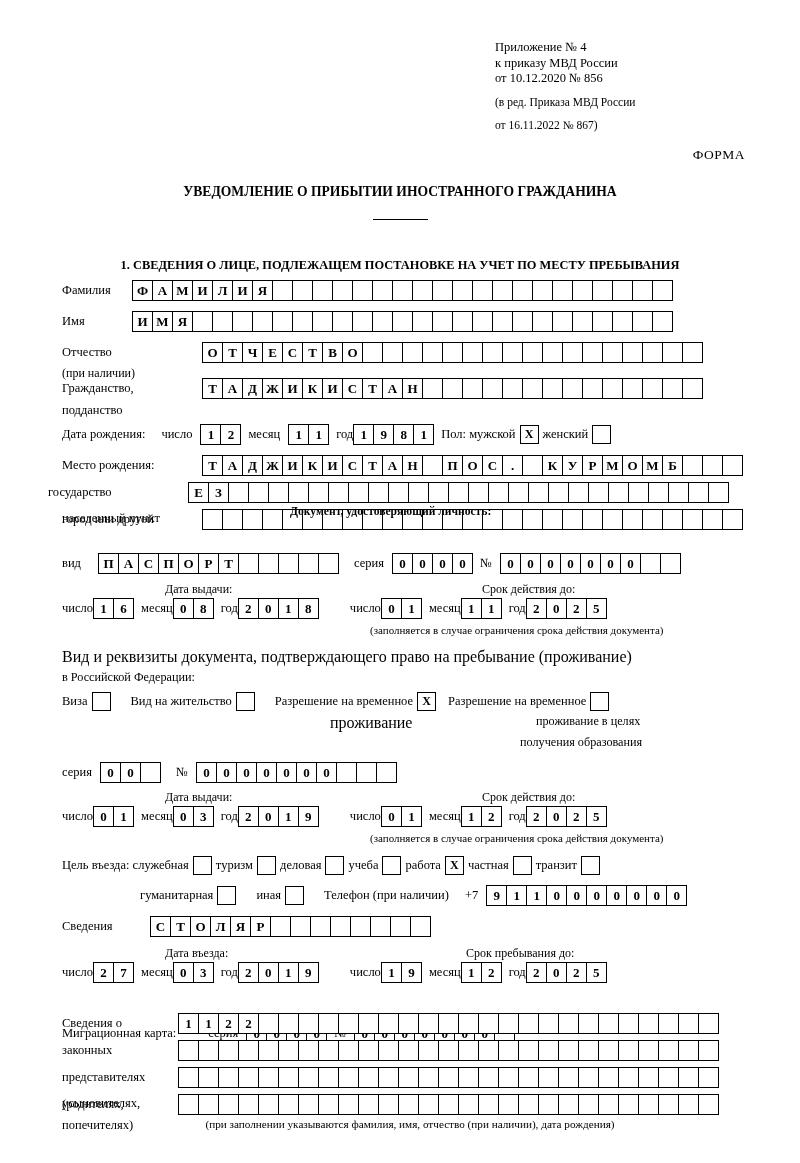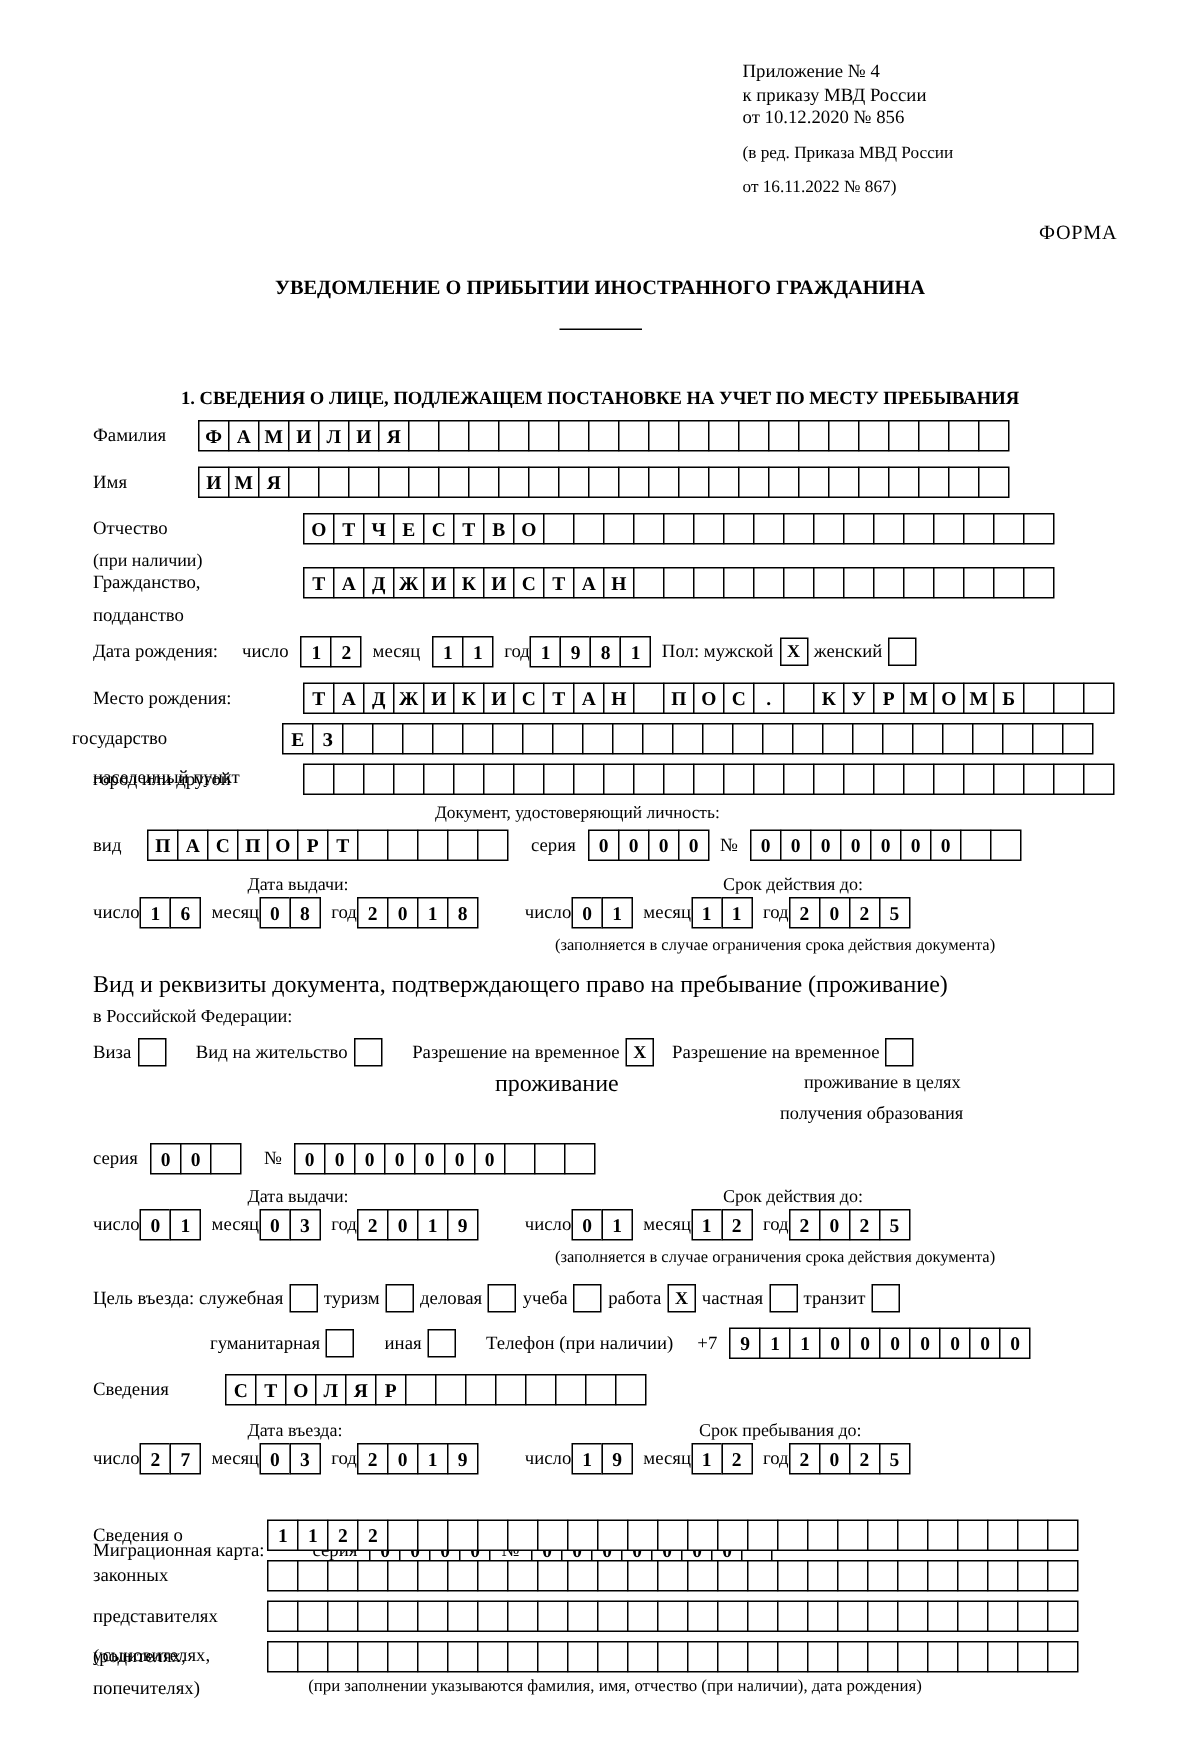--- a/index.html
+++ b/index.html
@@ -337,21 +337,21 @@
         <span class="bx"></span>
         <span class="bx"></span>
         <span class="bx"></span>
         <span class="bx"></span>
         <span class="bx"></span>
         <span class="bx"></span>
       </span>
   </div>
   <div style="position:absolute;top:511px;left:62px;font-size:12.5px">населенный пункт</div>
 
-  <div style="position:absolute;top:535px;left:290px;font-weight:normal;font-size:11.6px">Документ, удостоверяющий личность:</div>
+  <div style="position:absolute;top:505px;left:290px;font-weight:bold;font-size:11.6px">Документ, удостоверяющий личность:</div>
 
   <div class="row" style="top:553px;left:62px;">
     <span class="lbl" style="width:36px">вид</span>
     <span class="boxes" id="iddoc">
         <span class="bx">П</span>
         <span class="bx">А</span>
         <span class="bx">С</span>
         <span class="bx">П</span>
         <span class="bx">О</span>
         <span class="bx">Р</span>

